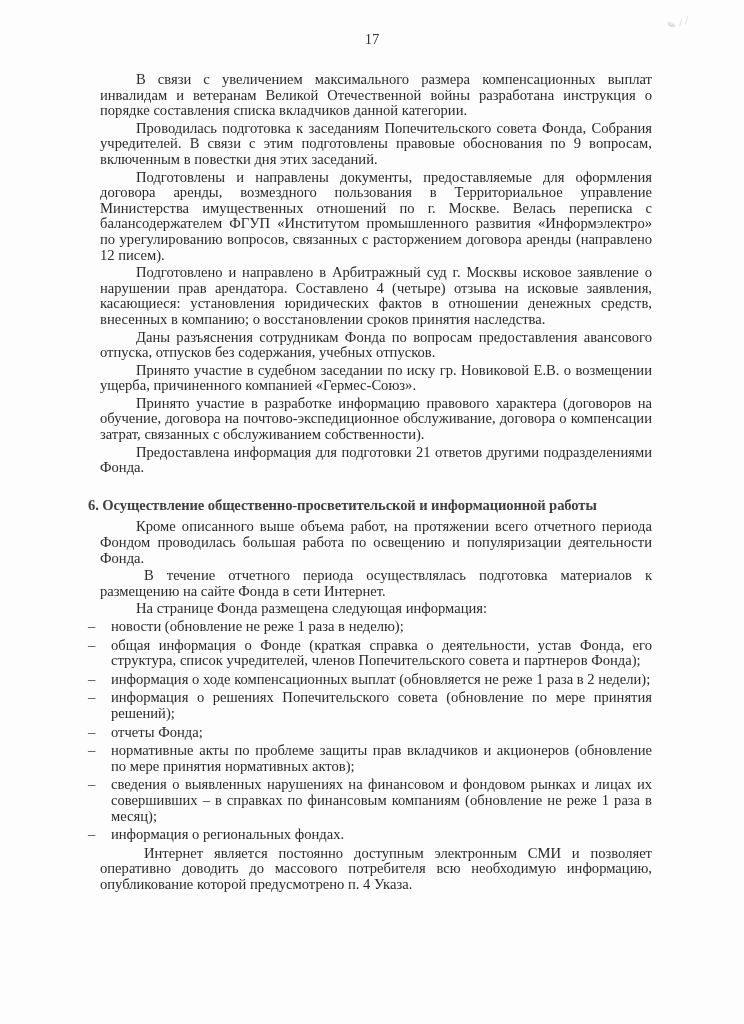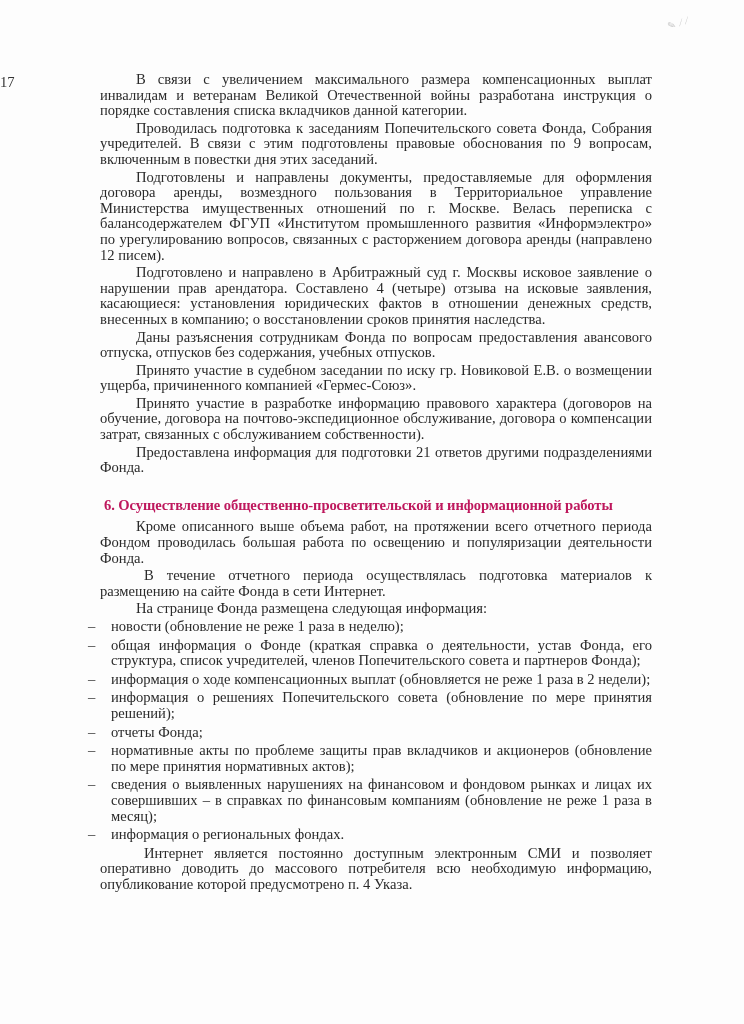--- a/index.html
+++ b/index.html
@@ -6,38 +6,38 @@
     body { width: 744px; height: 1024px; position: relative; overflow: hidden; }
     .page {
       position: absolute; left: 0; top: 0; width: 744px; height: 1024px;
       background: #fdfdfd;
       font-family: "Liberation Serif", "DejaVu Serif", serif;
       color: #2a2a2a;
       font-size: 14.6px;
       line-height: 15.6px;
     }
     .page-number {
-      position: absolute; top: 32px; left: 0; width: 744px; 
-      font-size: 14.6px; color: #333; margin-top: 43px;
+      position: absolute; top: 32px; left: 0; width: 744px; text-align: center;
+      font-size: 14.6px; color: #333;
     }
     .scan-mark {
       position: absolute; top: 14px; left: 668px; width: 30px; height: 22px;
       color: #c9c9c9; font-size: 10px; transform: rotate(-18deg);
       letter-spacing: 1px;
     }
     .content {
       position: absolute; left: 88px; top: 72px; width: 564px;
     }
     p {
       margin: 0 0 2px 12px; text-align: justify; text-indent: 36px;
     }
     p.indent-wide { text-indent: 44px; }
     h2 {
-      font-size: 14.6px; font-weight: bold; margin: 22px 0 6px 16px;
-      text-indent: 0; color: #be185d; letter-spacing: -0.1px;
+      font-size: 14.6px; font-weight: bold; margin: 22px 0 6px 0;
+      text-indent: 0; color: #404040; letter-spacing: -0.1px;
     }
     ul.dash-list { list-style: none; margin: 0 0 2px 0; padding: 0; }
     ul.dash-list li {
       position: relative; padding-left: 23px; margin-left: 0;
       text-align: justify; margin-bottom: 3px;
     }
     ul.dash-list li .dash {
       position: absolute; left: 0; top: 0; color: #333;
     }
   </style>

